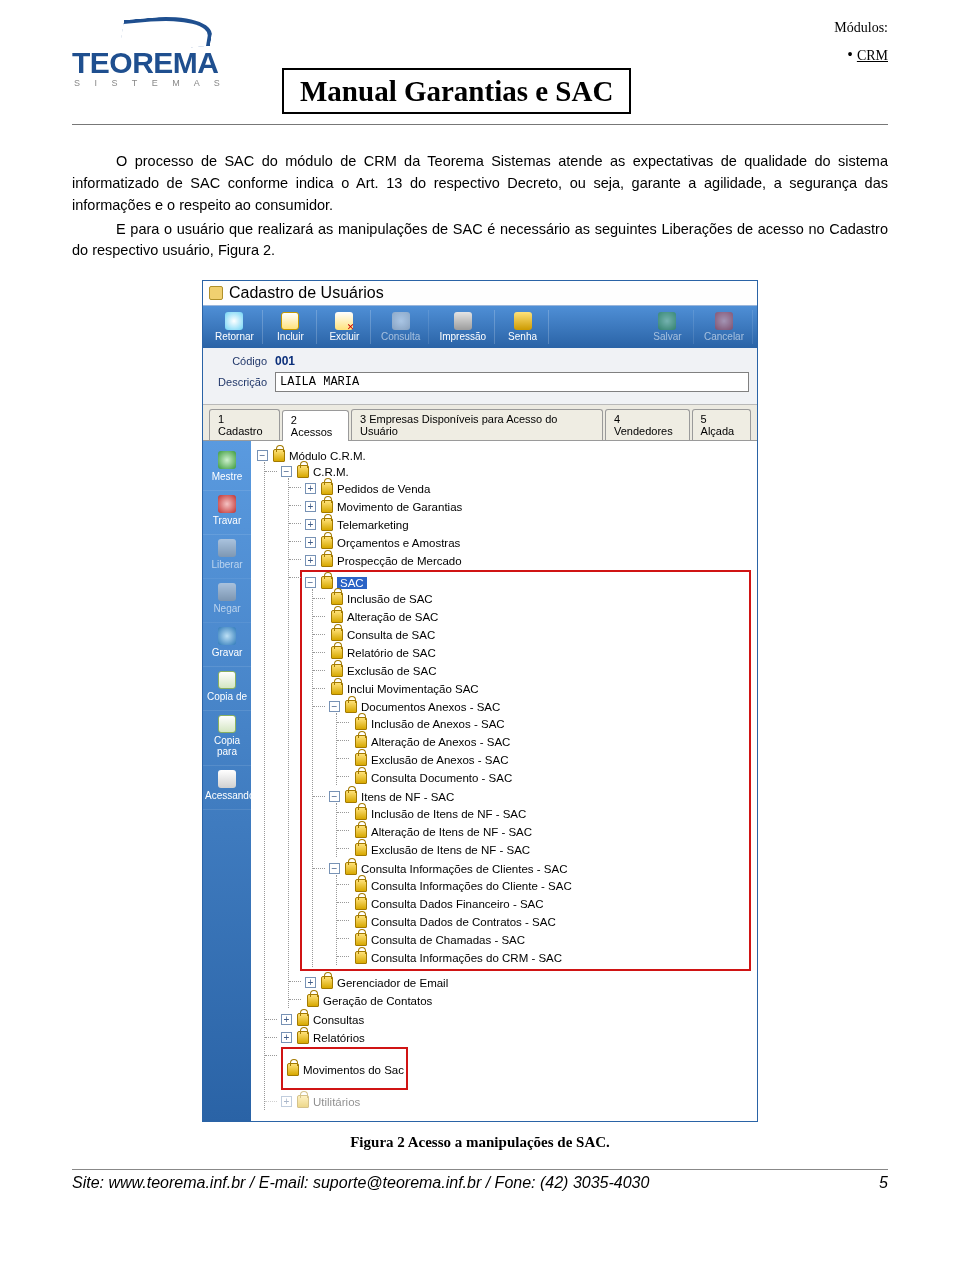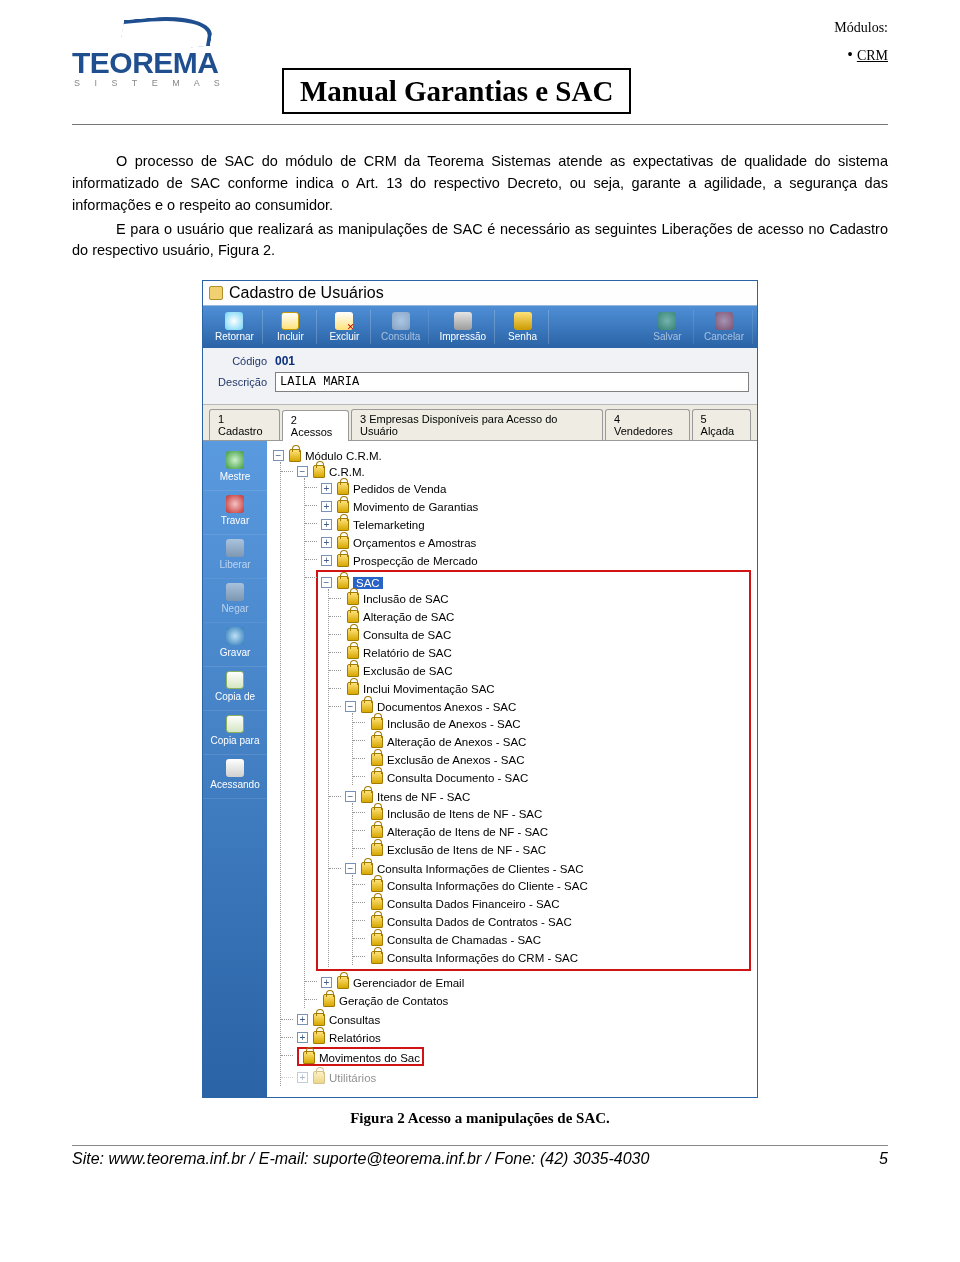--- a/index.html
+++ b/index.html
@@ -136,21 +136,21 @@
     font-size: 11px;
     border-radius: 3px 3px 0 0;
     cursor: pointer;
   }
   .tab.active { background: #fff; position: relative; top: 1px; }
   .main-pane {
     display: flex;
     background: #fff;
   }
   .sidepane {
-    width: 64px;
+    width: 48px;
     background: linear-gradient(#5a9adf, #2a63a6);
     padding: 6px 0;
     text-align: center;
   }
   .side-item {
     color: #fff;
     font-size: 10px;
     padding: 4px 2px 8px 2px;
     border-bottom: 1px solid rgba(255,255,255,0.1);
     cursor: pointer;
@@ -196,21 +196,21 @@
     border-radius: 2px 2px 1px 1px;
     margin: 0 4px 0 2px;
     position: relative; top: 2px;
   }
   .lock-ico::before{
     content:""; position:absolute; top:-5px; left:2px; width:6px; height:6px;
     border:1.5px solid #a37a00; border-bottom:none; border-radius:4px 4px 0 0;
   }
   .hlsel { background: #2a63c6; color: #fff; padding: 0 3px; }
   .redbox { border: 2px solid #d01414; padding: 2px 3px; margin-left: -5px; display: block; }
-  .redbox-small { border: 2px solid #d01414; padding: 0 2px; display: inline-block; }
+  .redbox-small { border: 2px solid #d01414; padding: 12px 2px; display: inline-block; }
 
   .caption {
     text-align: center;
     font-family: "Times New Roman", serif;
     font-size: 15px;
     font-weight: bold;
     margin: 12px 0 18px 0;
   }
   .footer-sep { border-top: 1px solid #888; margin: 6px 0 4px 0; }
   .footer {

